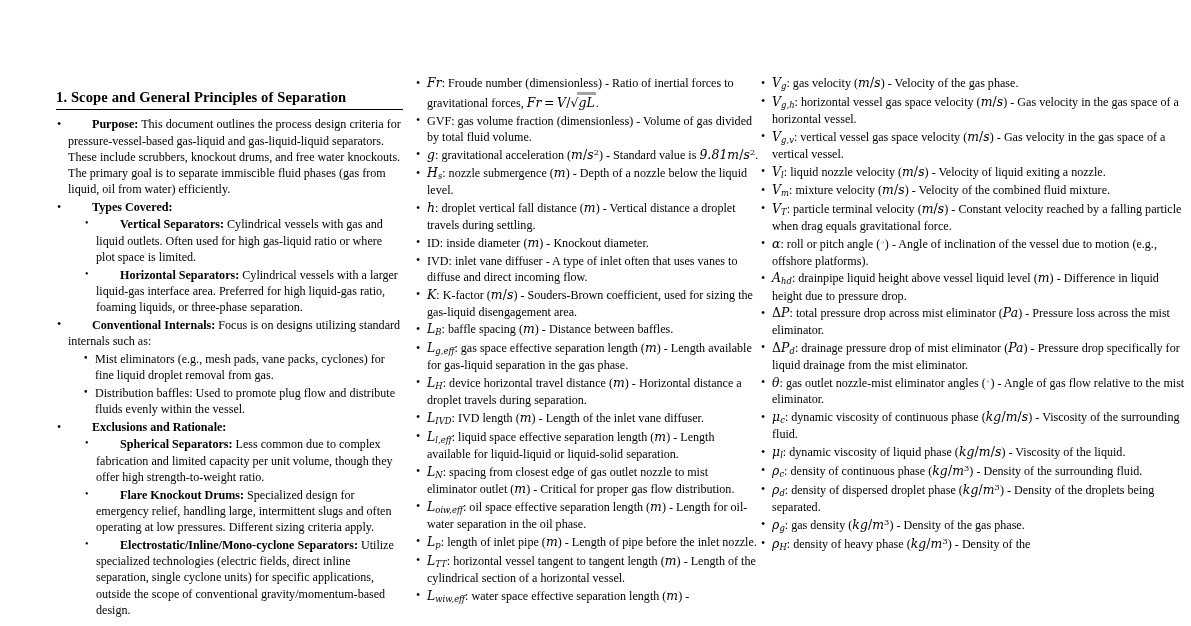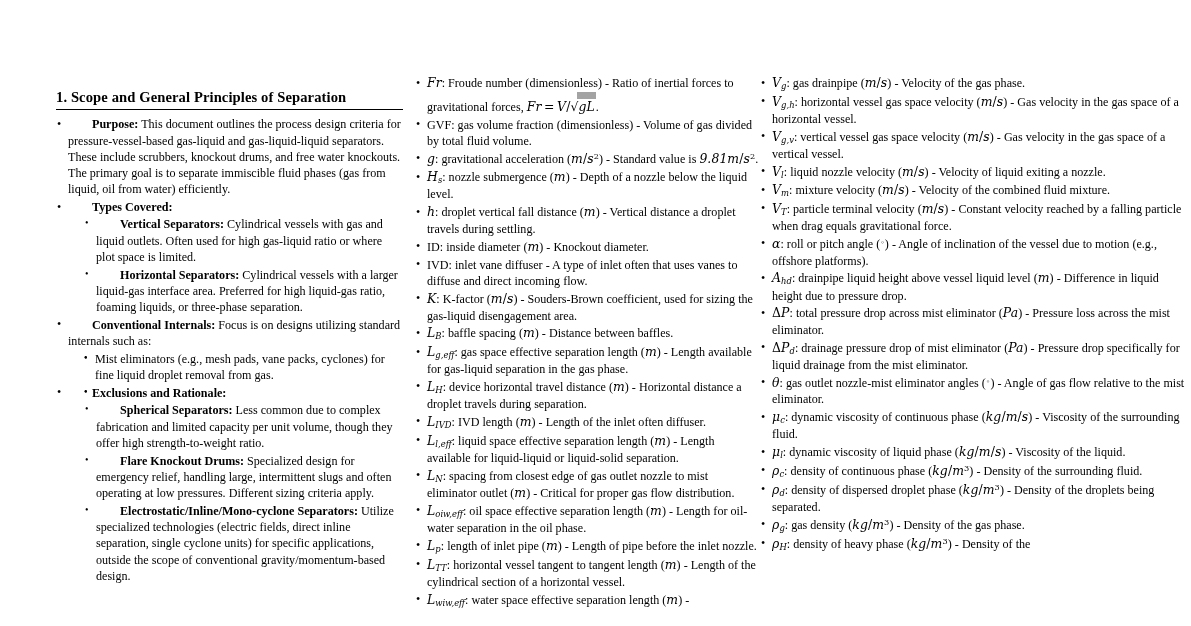--- a/index.html
+++ b/index.html
@@ -81,21 +81,21 @@
     font-size:0.66em;
     vertical-align:0.52em;
     font-style:normal;
   }
   .sqrt{
     font-style:normal;
     display:inline-block;
   }
   .sqrt > .rad{font-style:normal;}
   .sqrt > .under{
-    border-top:7px solid #a3a3a3;
+    border-top:3px solid #a3a3a3;
     display:inline-block;
     padding:0 1px;
     margin-left:-1px;
     font-style:italic;
   }
   .deg{
     font-style:normal;
     font-size:0.62em;
     vertical-align:0.45em;
   }
@@ -142,20 +142,21 @@
           </li>
           <li>
             <span class="bul">•</span>
             <span>Mist eliminators (e.g., mesh pads, vane packs, cyclones) for fine liquid droplet removal from gas.</span>
           </li>
           <li>
             <span class="bul">•</span>
           </li>
           <li>
             <span class="bul">•</span>
+            <span>Distribution baffles: Used to promote plug flow and distribute fluids evenly within the vessel.</span>
           </li>
         </ul>
       </li>
 
       <li>
         <span class="bul">•</span>
         <b>Exclusions and Rationale:</b>
         <ul class="lvl2">
           <li>
             <span class="bul">•</span>
@@ -228,21 +229,21 @@
         <span class="m">L<span class="sub">g,eff</span></span><span>: gas space effective separation length (</span><span class="m">m</span><span>) - Length available for gas-liquid separation in the gas phase.</span>
       </li>
 
       <li>
         <span class="bul">•</span>
         <span class="m">L<span class="sub">H</span></span><span>: device horizontal travel distance (</span><span class="m">m</span><span>) - Horizontal distance a droplet travels during separation.</span>
       </li>
 
       <li>
         <span class="bul">•</span>
-        <span class="m">L<span class="sub">IVD</span></span><span>: IVD length (</span><span class="m">m</span><span>) - Length of the inlet often diffuser.</span>
+        <span class="m">L<span class="sub">IVD</span></span><span>: IVD length (</span><span class="m">m</span><span>) - Length of the inlet vane diffuser.</span>
       </li>
 
       <li>
         <span class="bul">•</span>
         <span class="m">L<span class="sub">l,eff</span></span><span>: liquid space effective separation length (</span><span class="m">m</span><span>) - Length available for liquid-liquid or liquid-solid separation.</span>
       </li>
 
       <li>
         <span class="bul">•</span>
         <span class="m">L<span class="sub">N</span></span><span>: spacing from closest edge of gas outlet nozzle to mist eliminator outlet (</span><span class="m">m</span><span>) - Critical for proper gas flow distribution.</span>
@@ -269,21 +270,21 @@
       </li>
 
     </ul>
   </div>
 
   <div class="col col3">
     <ul>
 
       <li>
         <span class="bul">•</span>
-        <span class="m">V<span class="sub">g</span></span><span>: gas drainpipe (</span><span class="m">m<span class="mu">/</span>s</span><span>) - Velocity of the gas phase.</span>
+        <span class="m">V<span class="sub">g</span></span><span>: gas velocity (</span><span class="m">m<span class="mu">/</span>s</span><span>) - Velocity of the gas phase.</span>
       </li>
 
       <li>
         <span class="bul">•</span>
         <span class="m">V<span class="sub">g,h</span></span><span>: horizontal vessel gas space velocity (</span><span class="m">m<span class="mu">/</span>s</span><span>) - Gas velocity in the gas space of a horizontal vessel.</span>
       </li>
 
       <li>
         <span class="bul">•</span>
         <span class="m">V<span class="sub">g,v</span></span><span>: vertical vessel gas space velocity (</span><span class="m">m<span class="mu">/</span>s</span><span>) - Gas velocity in the gas space of a vertical vessel.</span>

